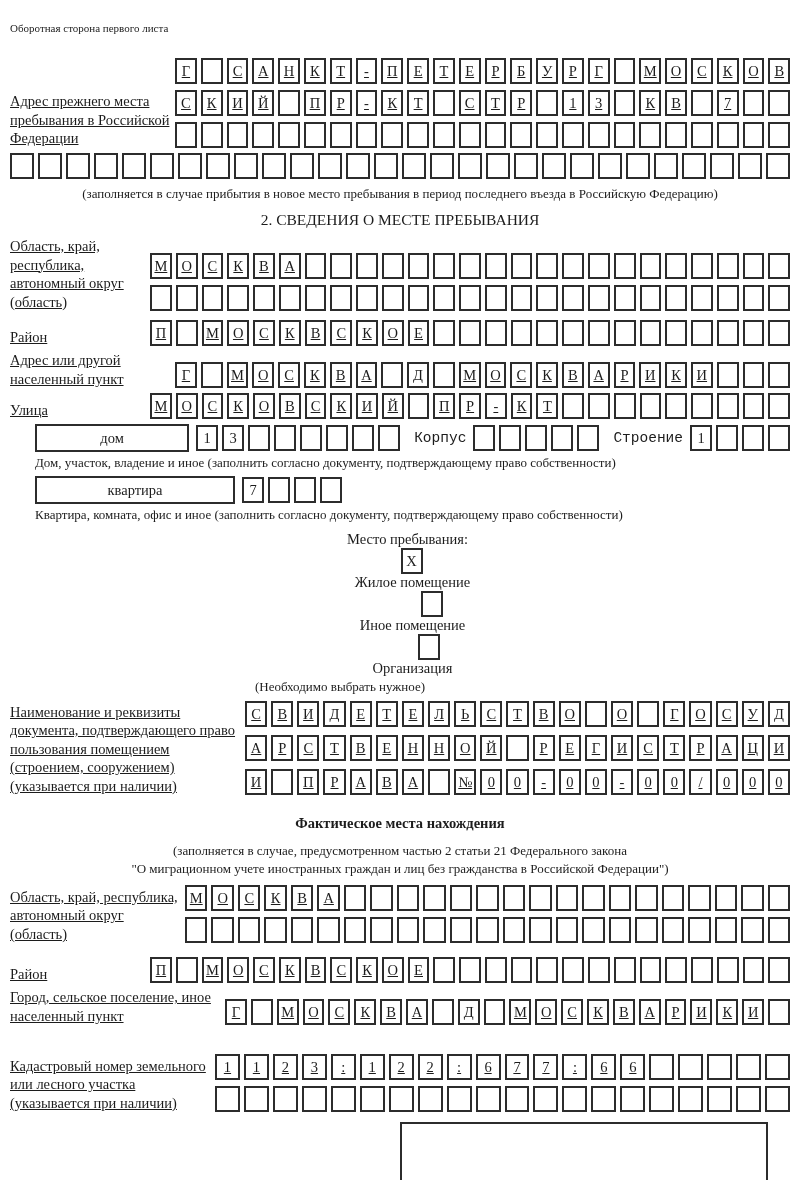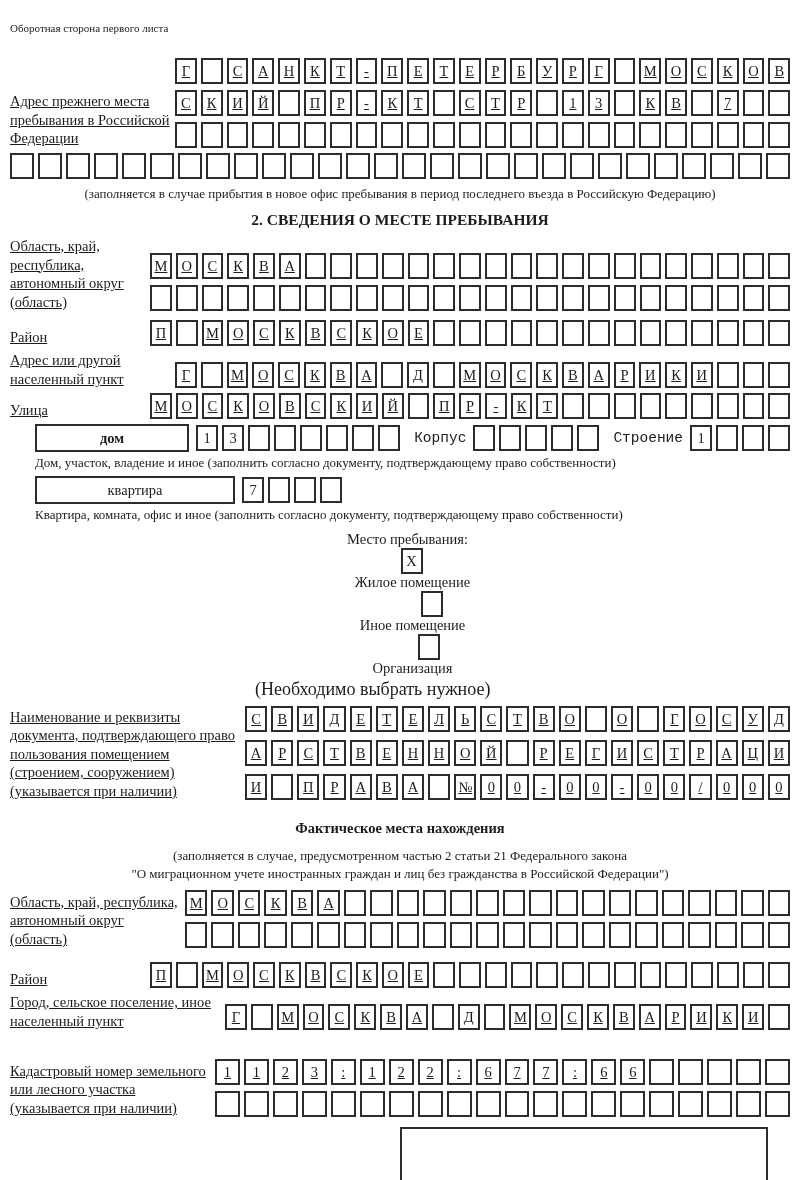--- a/index.html
+++ b/index.html
@@ -15,37 +15,37 @@
   .fixed .cell{flex:0 0 22px;}
 
   .field{display:flex;align-items:flex-end;text-decoration:underline;}
   .flabel{font-size:14.5px;line-height:1.28;flex:0 0 auto;padding-right:5px;box-sizing:border-box;}
   .fgrids{flex:1 1 auto;display:flex;flex-direction:column;gap:6px;min-width:0;}
 
   .caption{font-size:13px;}
   .caption.center{text-align:center;margin-top:7px;}
   .caption.left{margin:3px 0 2px 25px;}
 
-  .section-title{text-align:center;font-weight:bold;font-size:15.5px;margin:9px 0 8px 0;}
+  .section-title{text-align:center;font-weight:normal;font-size:15.5px;margin:9px 0 8px 0;}
 
   
   .dom-row,.kv-row{display:flex;align-items:center;margin-top:5px;margin-left:25px;}
   .wide-box{border:2px solid #2c2c2c;height:28px;box-sizing:border-box;display:flex;align-items:center;justify-content:center;font-size:14.5px;}
-  .dom-box{width:156px;font-weight:bold;}
+  .dom-box{width:156px;}
   .kv-box{width:200px;}
   .mini{margin-left:7px;}
   .inline-label{font-size:14.5px;margin:0 7px 0 14px;font-family:Liberation Mono, monospace;}
 
   
   .stay-row{display:flex;align-items:center;margin:8px 0 2px 15px;font-size:14.5px;flex-direction:column;}
   .checkbox{width:22px;height:26px;border:2px solid #2c2c2c;box-sizing:border-box;display:flex;align-items:center;justify-content:center;font-size:14.5px;}
   .stay-row .opt-label{margin:0 0 0 10px;text-align:center;}
   .stay-row .cb2{margin-left:48px;}
   .stay-row .cb3{margin-left:42px;}
-  .stay-note{font-size:18px;margin:2px 0 6px 245px;}
+  .stay-note{font-size:13px;margin:2px 0 6px 245px;}
 
   .fact-title{text-align:center;font-weight:bold;font-size:14.5px;margin:20px 0 10px 0;}
   .fact-note{text-align:center;font-size:13px;line-height:1.35;}
 
   .mark-area{margin-top:10px;}
   .mark-box{margin-left:390px;width:368px;height:175px;border:2px solid #2c2c2c;box-sizing:border-box;}.mt5{margin-top:5px}.mt6{margin-top:6px}.mt8{margin-top:8px}.mt9{margin-top:9px}.mt14{margin-top:14px}
 </style>
 </head>
 <body>
 
@@ -159,21 +159,21 @@
       <div class="cell"></div>
       <div class="cell"></div>
       <div class="cell"></div>
       <div class="cell"></div>
       <div class="cell"></div>
       <div class="cell"></div>
       <div class="cell"></div>
       <div class="cell"></div>
       <div class="cell"></div>
     </div>
-  <div class="caption center">(заполняется в случае прибытия в новое офис пребывания в период последнего въезда в Российскую Федерацию)</div>
+  <div class="caption center">(заполняется в случае прибытия в новое место пребывания в период последнего въезда в Российскую Федерацию)</div>
 
   <div class="section-title">2. СВЕДЕНИЯ О МЕСТЕ ПРЕБЫВАНИЯ</div>
 
   <div class="field">
     <div class="flabel" style="width:140px">Область, край, республика, автономный округ (область)</div>
     <div class="fgrids">
       <div class="grid-row fill">
           <div class="cell">М</div>
           <div class="cell">О</div>
           <div class="cell">С</div>

